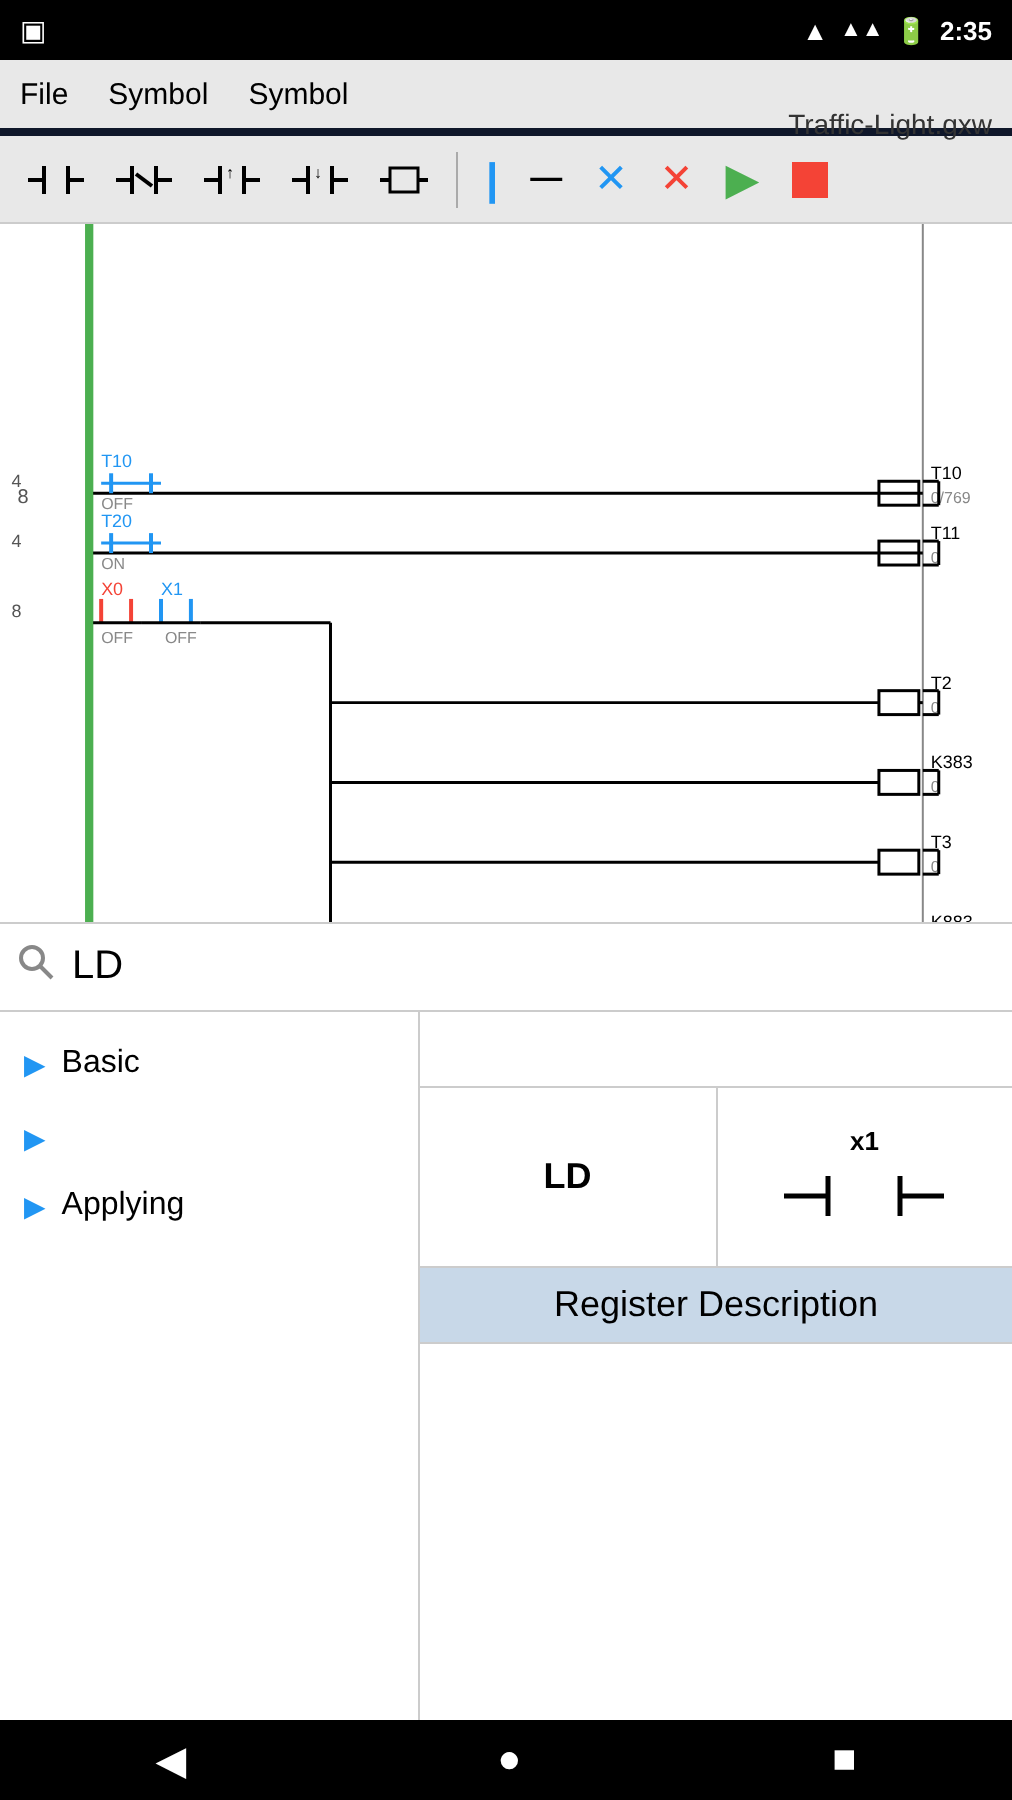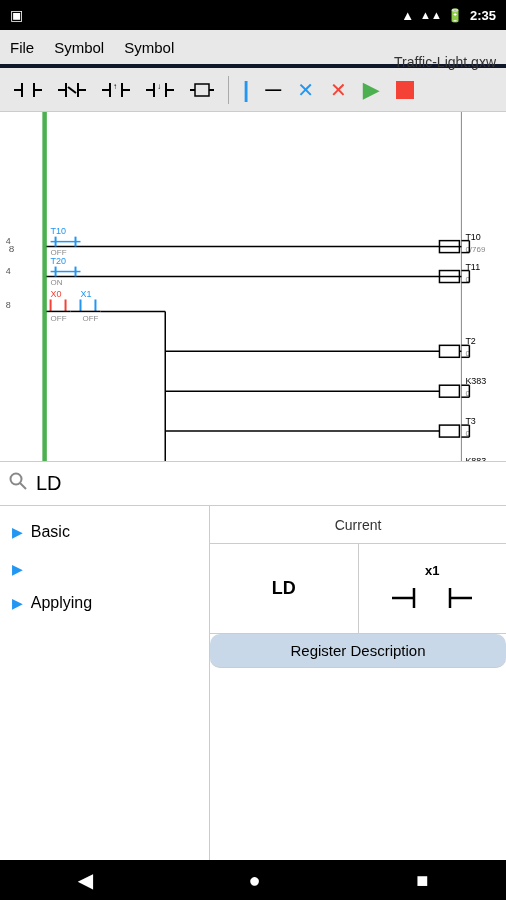--- a/index.html
+++ b/index.html
@@ -187,24 +187,23 @@
       font-size: 18px;
       font-weight: bold;
     }
     .symbol-cell:last-child { border-right: none; }
     .symbol-svg { display: flex; flex-direction: column; align-items: center; gap: 4px; }
     .symbol-x1 { font-size: 13px; color: #000; }
 
     .register-desc-header {
       background: #c8d8e8;
       padding: 8px 12px;
-      font-size: 15px;
+      font-size: 18px;
       text-align: center;
       border-bottom: 1px solid #ccc;
-      border-radius: 10px;
     }
     .register-desc-body {
       padding: 10px 12px;
       font-size: 13px;
       line-height: 1.5;
       color: #000;
     }
 
     
     .bottom-nav {
@@ -463,21 +462,20 @@
     </div>
     <div class="sidebar-item">
       <span class="chevron">▶</span>
       <span class="sidebar-item-label">Applying</span>
     </div>
   </div>
 
   <div class="right-panel">
 
     <div class="right-header">
-      <div class="right-header-cell">Current</div>
     </div>
 
     <div class="symbol-row">
       <div class="symbol-cell">
         <span>LD</span>
       </div>
       <div class="symbol-cell">
         <div class="symbol-svg">
           <span class="symbol-x1">x1</span>
 

